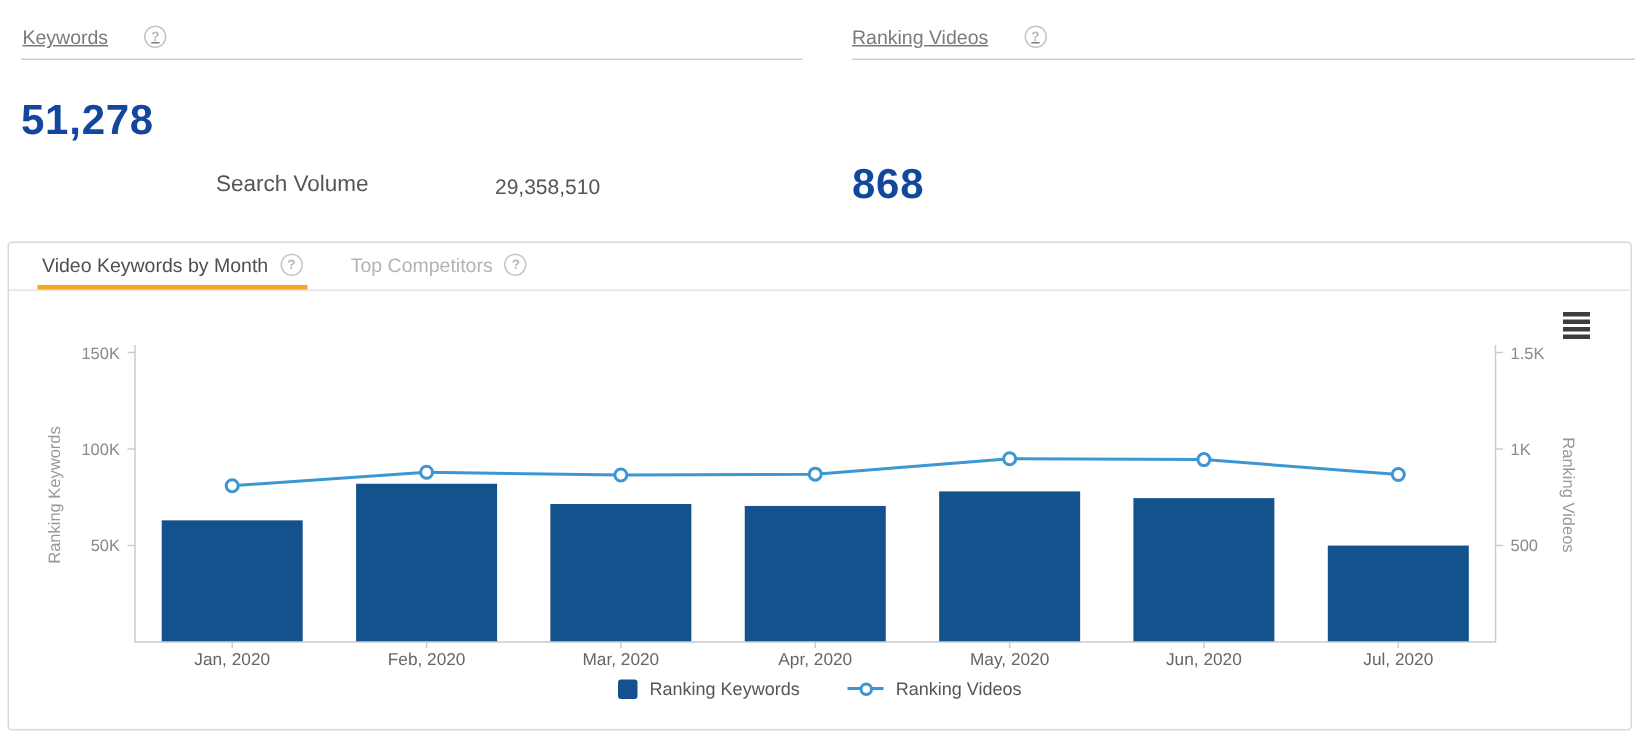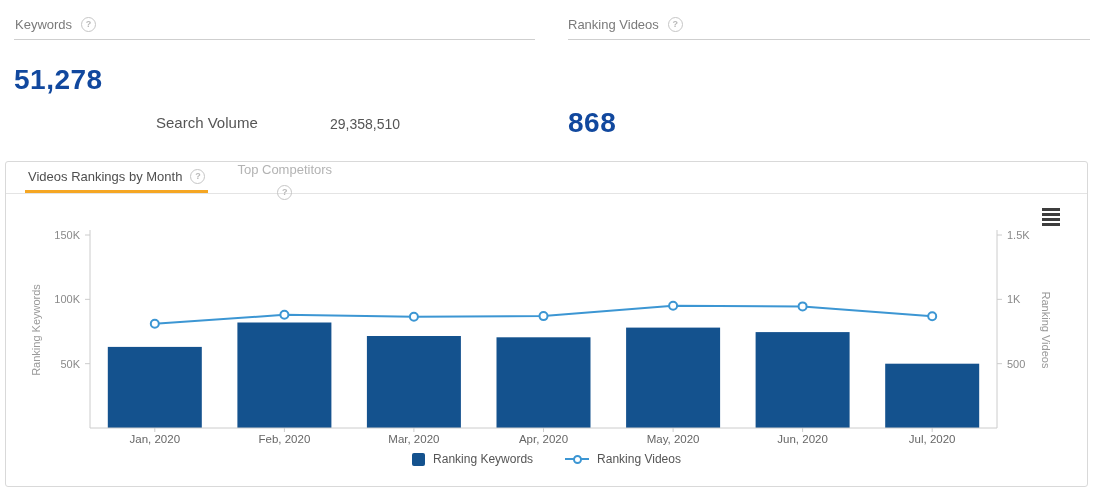--- a/index.html
+++ b/index.html
@@ -2,40 +2,40 @@
 <html style="--kpi-blue: #11489e; --bar-blue: #14528e; --line-blue: #3c96d3; --tab-orange: #f5a623;"><head>
 <meta charset="utf-8">
 <style>
   html,body{margin:0;padding:0;}
   body{
     width:1100px;height:500px;position:relative;background:#fff;
     font-family:"Liberation Sans", sans-serif;overflow:hidden;
     -webkit-font-smoothing:antialiased;
   }
   
-  .kpi-header{position:absolute;display:flex;align-items:center;gap:9px;
-    font-size:13px;color:#7a7a7a;}
+  .kpi-header{position:absolute;display:flex;align-items:center;gap:24px;
+    font-size:13px;color:#7a7a7a;text-decoration:underline;}
   .divider{position:absolute;height:1px;background:#cfcfcf;}
   .kpi-value{position:absolute;text-align:left;font-size:28px;font-weight:bold;
     color:var(--kpi-blue);letter-spacing:.5px;}
   .kpi-sub-label{position:absolute;font-size:15px;color:#555;}
   .kpi-sub-value{position:absolute;font-size:14px;color:#555;}
   .qicon{display:inline-flex;align-items:center;justify-content:center;
     width:13px;height:13px;border:1px solid #c6c6c6;border-radius:50%;
     color:#b8b8b8;font-size:9px;font-weight:bold;line-height:1;flex:0 0 auto;
     cursor:pointer;}
   
   .panel{position:absolute;left:5px;top:161px;width:1083px;height:326px;
     border:1px solid #d9d9d9;border-radius:3px;background:#fff;box-sizing:border-box;}
   .tabbar{height:31px;border-bottom:1px solid #e4e4e4;display:flex;
     align-items:stretch;padding-left:19px;gap:26px;}
   .tab{display:flex;align-items:center;gap:8px;font-size:13px;color:#4f4f4f;
     border-bottom:3px solid transparent;padding:0 3px;cursor:pointer;box-sizing:border-box;}
   .tab.active{border-bottom-color:var(--tab-orange);}
-  .tab.inactive{color:#b3b3b3;flex-direction:column;}
+  .tab.inactive{color:#b3b3b3;}
   
   .burger{position:absolute;right:27px;top:46px;width:18px;cursor:pointer;}
   .burger div{width:18px;height:3px;background:#3d3d3d;margin-bottom:2px;}
   .burger div:last-child{margin-bottom:0;}
   
   .chart-layer{position:absolute;left:0;top:0;width:996px;height:500px;}
   .chart-layer svg{position:absolute;left:0;top:0;}
   svg text{font-family:"Liberation Sans", sans-serif;}
   
   .legend{position:absolute;left:5px;top:452px;width:1083px;display:flex;
@@ -50,37 +50,37 @@
 </head>
 <body>
 
 <div>
   <div class="kpi-header" style="left:15px;top:17px;">
     <span>Keywords</span>
     <span class="qicon">?</span>
   </div>
   <div class="divider" style="left:14px;top:39px;width:521px;"></div>
   <div class="kpi-value" style="left:14px;top:64px;width:521px;">51,278</div>
-  <div class="kpi-sub-label" style="left:156px;top:114px;">Search Volume</div>
+  <div class="kpi-sub-label" style="left:144px;top:114px;">Search Volume</div>
   <div class="kpi-sub-value" style="left:330px;top:116px;">29,358,510</div>
 </div>
 
 <div>
   <div class="kpi-header" style="left:568px;top:17px;">
     <span>Ranking Videos</span>
     <span class="qicon">?</span>
   </div>
   <div class="divider" style="left:568px;top:39px;width:522px;"></div>
   <div class="kpi-value" style="left:568px;top:64px;width:522px;margin-top:43px;">868</div>
 </div>
 
 <div class="panel">
   <div class="tabbar">
     <div class="tab active">
-      <span>Videos Rankings by Month</span>
+      <span>Video Keywords by Month</span>
       <span class="qicon">?</span>
     </div>
     <div class="tab inactive">
       <span>Top Competitors</span>
       <span class="qicon">?</span>
     </div>
   </div>
   <div class="burger">
     <div></div>
       <div></div>

